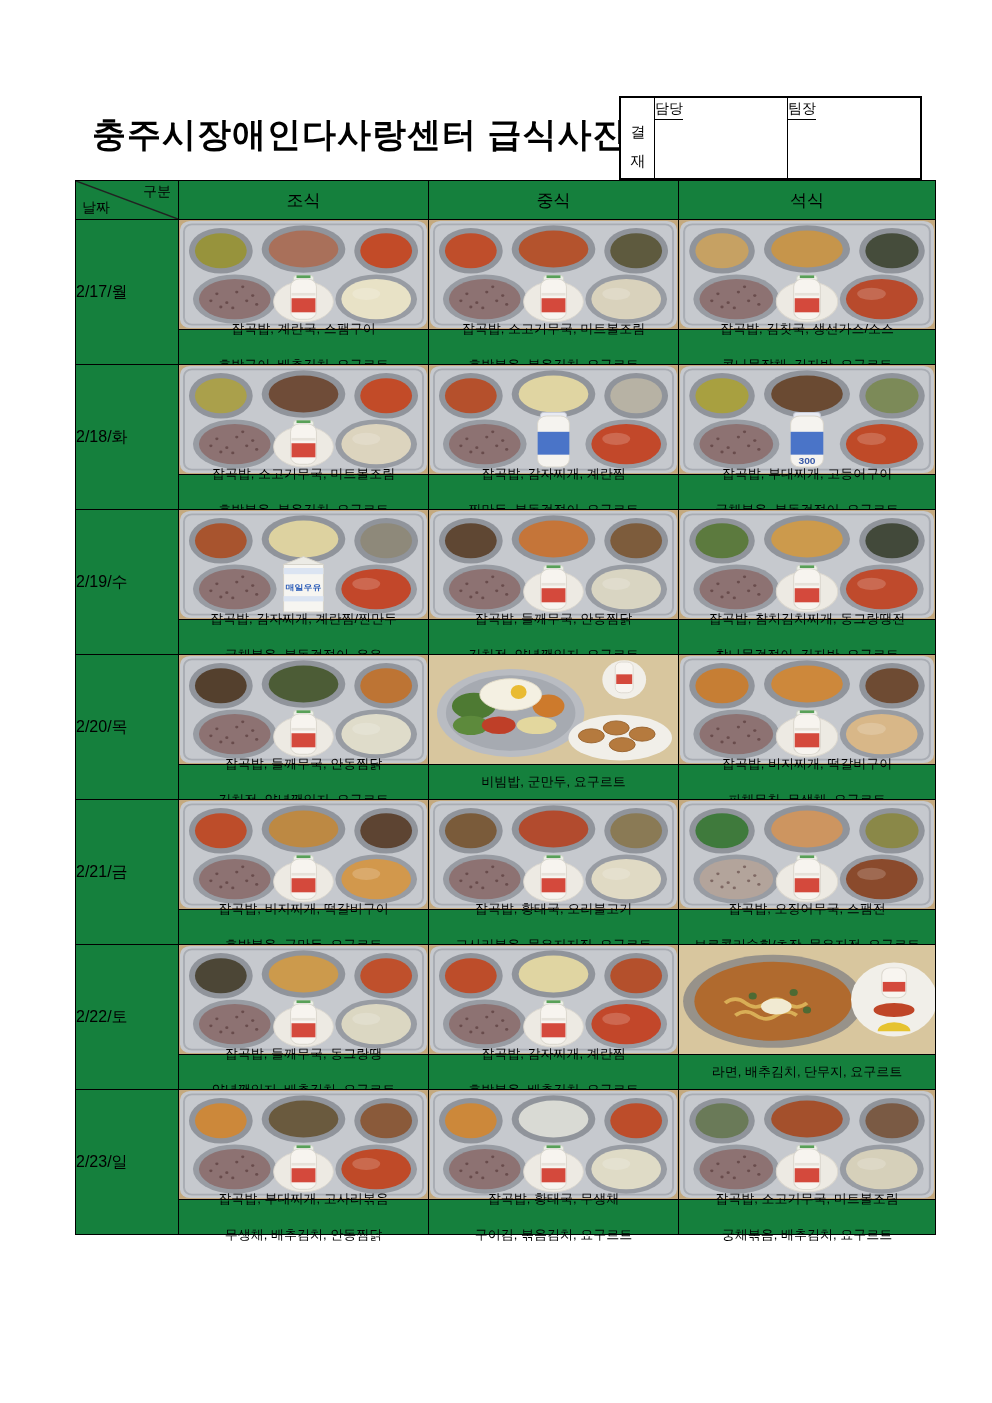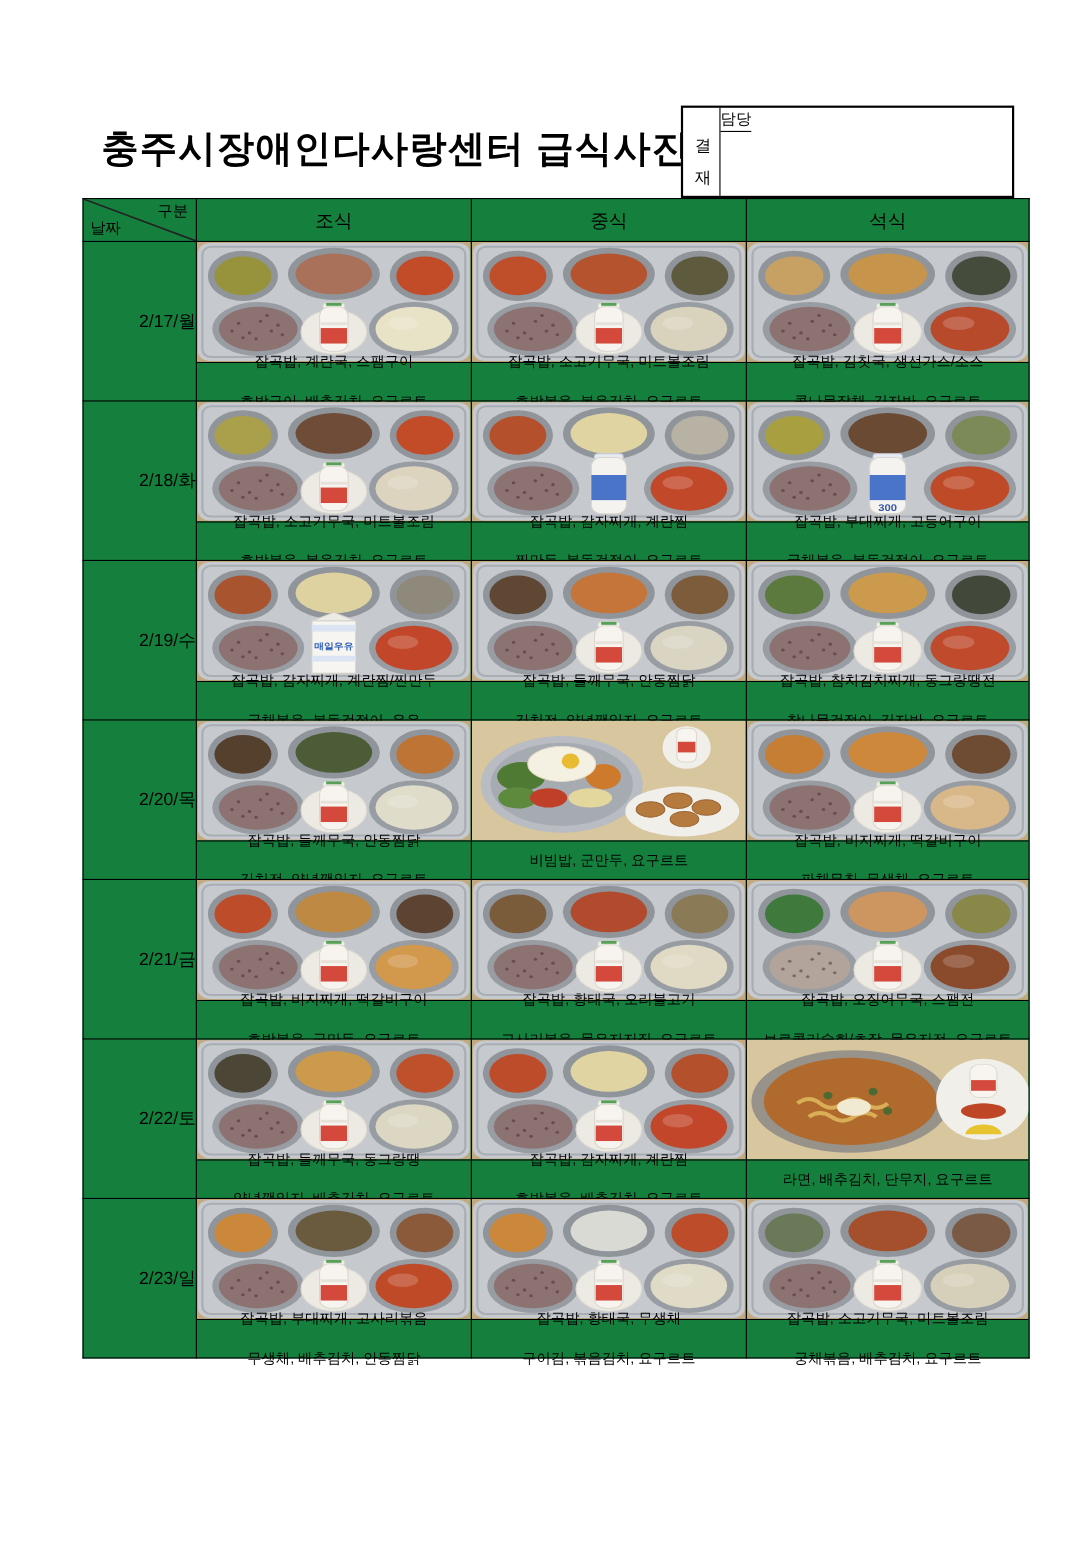--- a/index.html
+++ b/index.html
@@ -31,21 +31,21 @@
   table.meal-table{
     position:absolute;left:75px;top:180px;width:860px;
     border-collapse:collapse;table-layout:fixed;background:#15803d;
   }
   .meal-table th,.meal-table td{border:1.5px solid #000;padding:0;}
   .meal-table thead th{height:38px;font-weight:400;font-size:17px;}
   th.corner{position:relative;}
   th.corner svg{position:absolute;left:0;top:0;width:100%;height:100%;}
   .corner-top{position:absolute;top:2px;right:7px;font-size:14px;font-weight:400;}
   .corner-bottom{position:absolute;bottom:2px;left:6px;font-size:14px;font-weight:400;}
-  td.date-cell{text-align:right;font-size:16px;vertical-align:middle;}
+  td.date-cell{text-align:left;font-size:16px;vertical-align:middle;}
   td.meal-cell{vertical-align:top;}
   .photo{height:109px;line-height:0;overflow:hidden;text-decoration:underline;}
   .photo svg{display:block;}
   .caption{
     height:34px;border-top:1.5px solid #000;
     display:flex;flex-direction:column;align-items:center;justify-content:center;
     font-size:13px;line-height:16px;text-align:center;white-space:nowrap;gap:20px;
   }
 </style>
 </head>
@@ -53,20 +53,24 @@
 
 <div class="page">
 
   <h1 class="title">충주시장애인다사랑센터 급식사진</h1>
 
   <div class="approval">
     <div class="approval-stamp">결재</div>
     <div class="approval-cols">
       <div class="approval-col">
         <div class="hd">담당</div>
+        <div class="sig"></div>
+      </div>
+      <div class="approval-col">
+        <div class="hd">팀장</div>
         <div class="sig"></div>
       </div>
     </div>
   </div>
 
   <table class="meal-table">
     <colgroup>
       <col style="width:103px">
         <col style="width:250px">
         <col style="width:250px">

